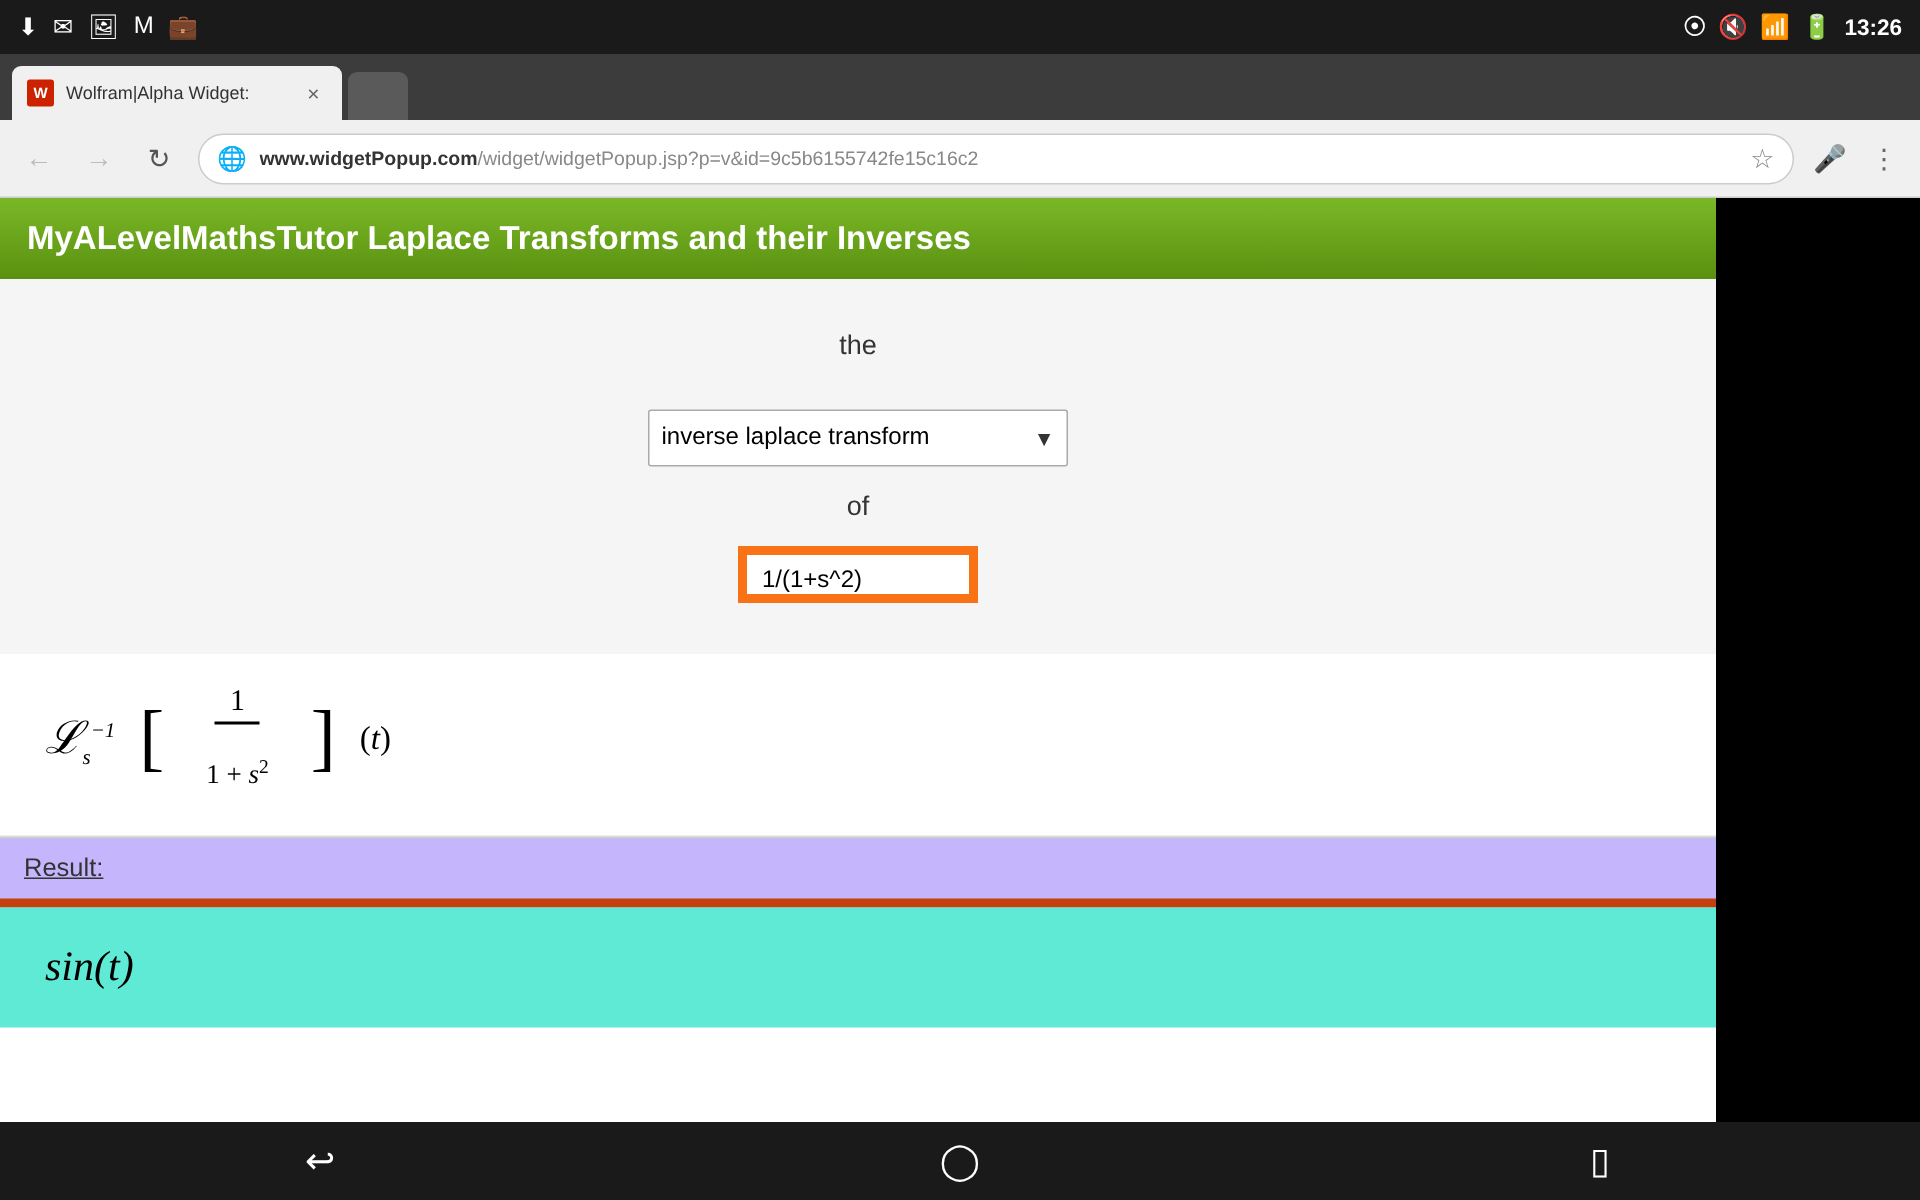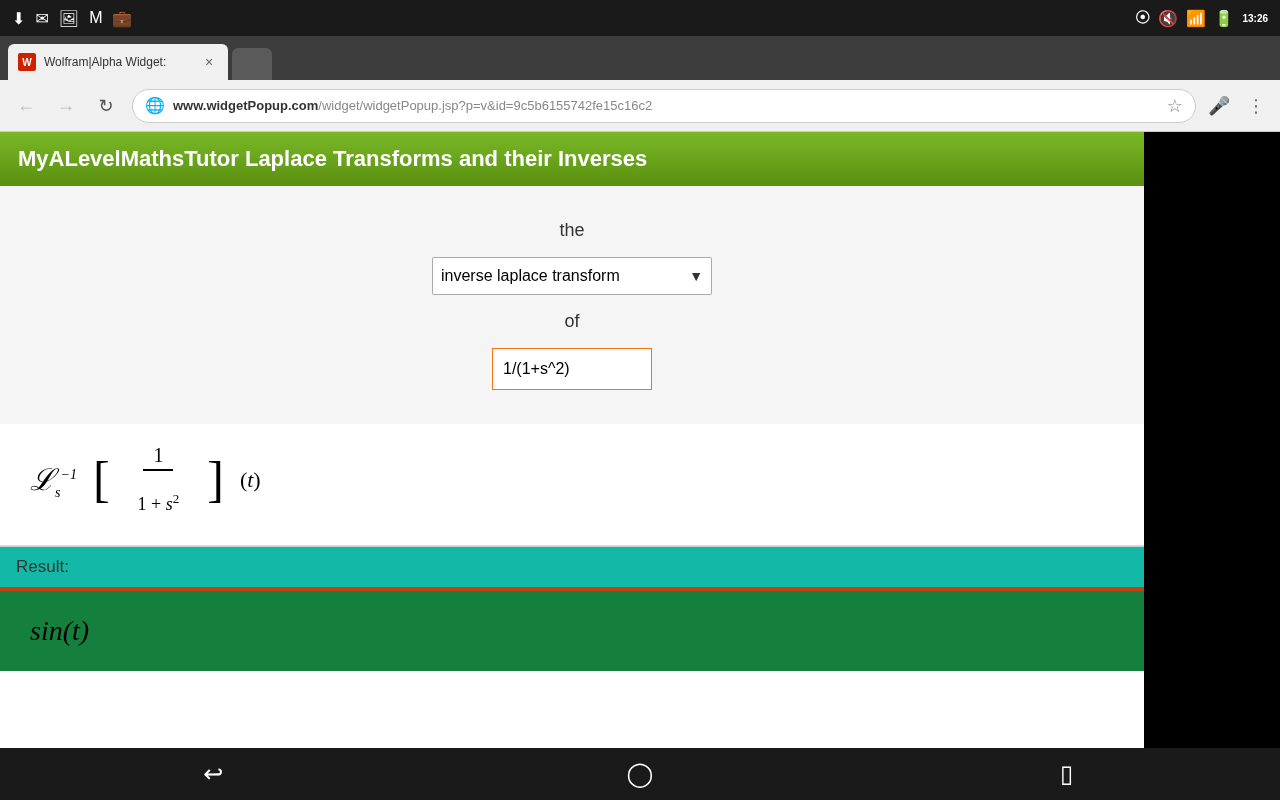--- a/index.html
+++ b/index.html
@@ -26,21 +26,21 @@
       gap: 8px;
       color: #fff;
       font-size: 14px;
     }
     .status-icon {
       color: #fff;
       font-size: 16px;
     }
     .status-time {
       color: #fff;
-      font-size: 10px;
+      font-size: 15px;
       font-weight: bold;
     }
 
     
     .tab-bar {
       height: 44px;
       background: #3c3c3c;
       display: flex;
       align-items: flex-end;
       padding: 0 8px;
@@ -198,63 +198,65 @@
       height: 38px;
       border: 1px solid #aaa;
       background: #fff;
       font-size: 16px;
       padding: 4px 8px;
       border-radius: 2px;
       display: flex;
       align-items: center;
       gap: 25px;
       min-width: 280px;
+      margin-top: 16px;
     }
     .select-text {
       flex: 1;
       font-size: 16px;
     }
     .select-arrow {
       color: #333;
       font-size: 14px;
     }
     .of-label {
       font-size: 18px;
       color: #333;
       text-align: center;
     }
     .function-input {
       height: 38px;
-      border: 1px solid #f97316;
+      border: 6px solid #f97316;
       background: #fff;
       font-size: 16px;
-      padding: 20px 10px;
+      padding: 8px 10px;
       min-width: 160px;
       display: flex;
-      align-items: center;
+      align-items: flex-start;
     }
 
     
     .math-area {
       background: #fff;
       padding: 20px 30px 30px 30px;
       border-bottom: 1px solid #ddd;
     }
 
     
     .result-header {
-      background: #14b8a6;
+      background: #c4b5fd;
       padding: 10px 16px;
       font-size: 17px;
       color: #333;
       border-top: 1px solid #ccc;
-      border-bottom: 4px solid #c2410c;
+      border-bottom: 6px solid #c2410c;
+      text-decoration: underline;
     }
     .result-body {
-      background: #15803d;
+      background: #5eead4;
       padding: 24px 30px;
     }
 
     
     .math-expression {
       display: inline-flex;
       align-items: center;
       gap: 16px;
       font-size: 22px;
     }

